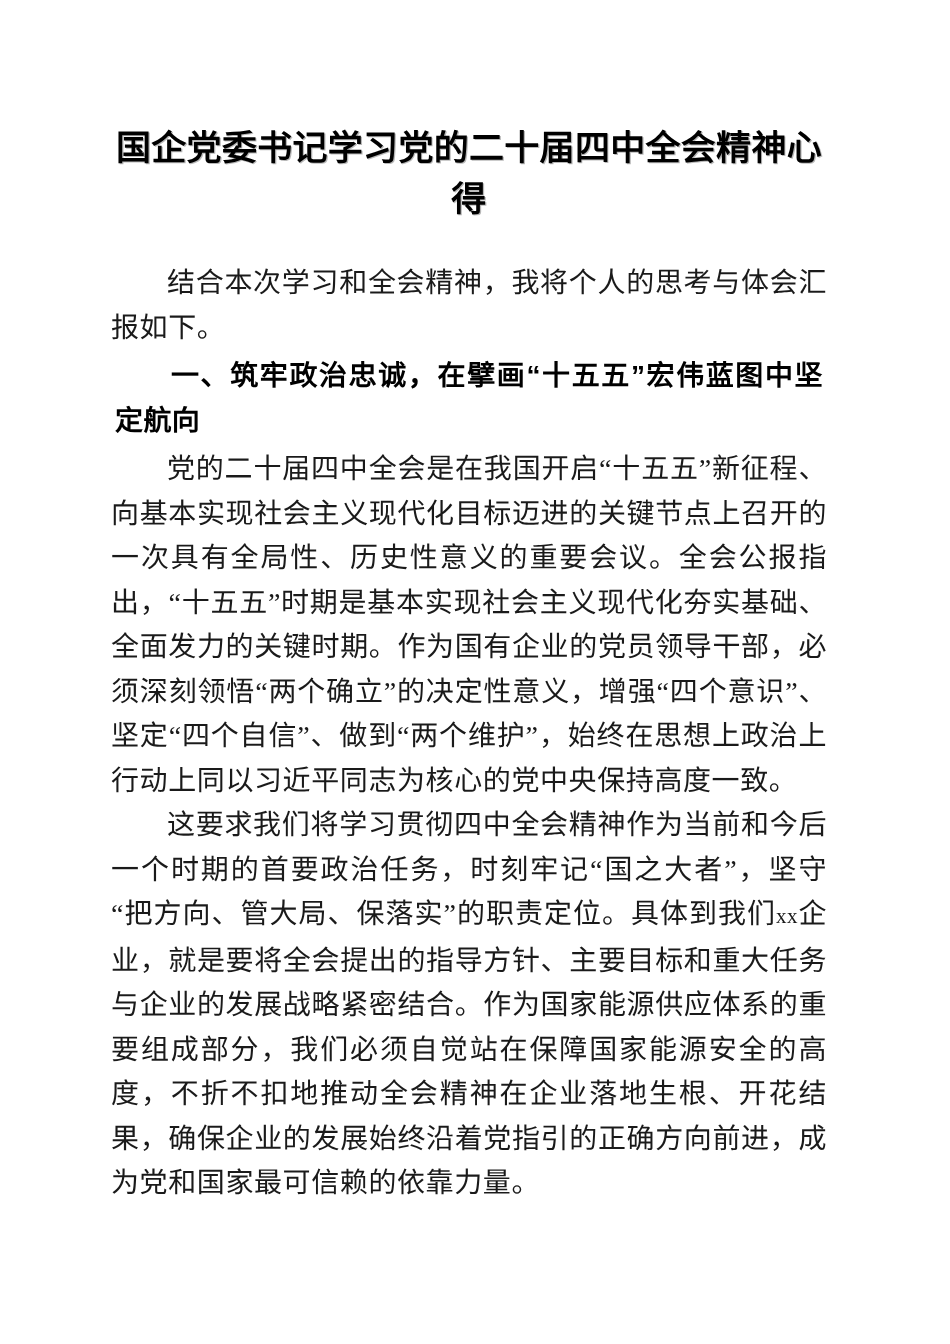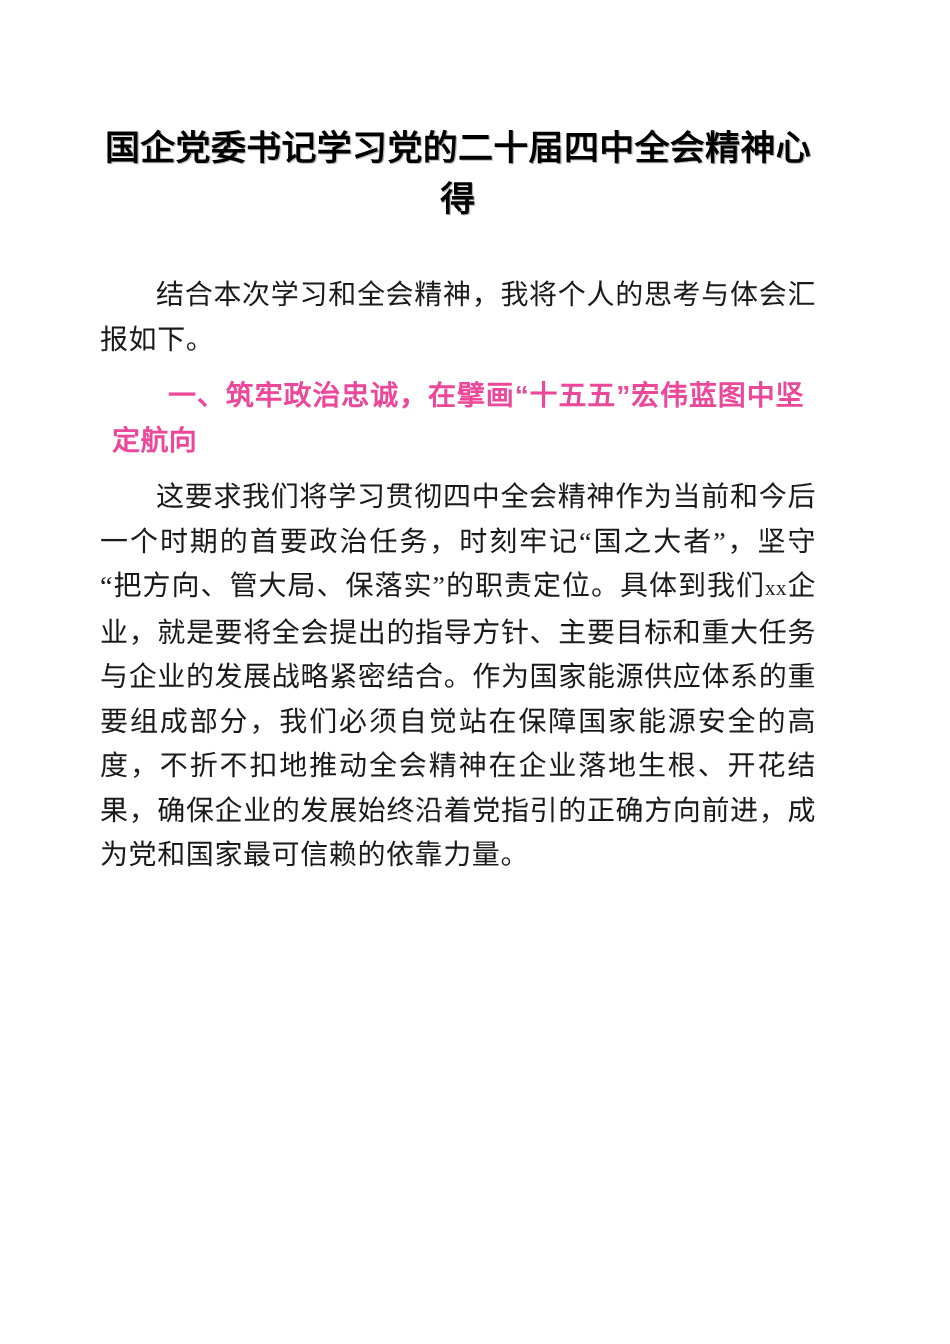--- a/index.html
+++ b/index.html
@@ -22,21 +22,21 @@
     position: relative;
     width: 950px;
     height: 1344px;
     background: #ffffff;
     box-sizing: border-box;
     padding: 0;
   }
 
   .page-body {
     position: absolute;
-    left: 100px;
+    left: 111px;
     top: 0;
     width: 716px;
   }
 
   
   .doc-title {
     margin: 0;
     padding-top: 122px;
     font-family: "DejaVu Serif", "Liberation Serif", serif;
     font-size: 35px;
@@ -55,52 +55,53 @@
     font-size: 28px;
     line-height: 44.5px;
     text-align: justify;
     text-justify: inter-ideograph;
     text-indent: 2em;
     letter-spacing: 0.6px;
     color: #1a1a1a;
   }
 
   .para.first-para {
-    margin-top: 49px;
+    margin-top: 37px;
   }
 
   
   .section-heading {
-    margin: 12px;
+    margin: 4px;
     font-family: "Liberation Sans", "DejaVu Sans", sans-serif;
     font-size: 28px;
     font-weight: 700;
     line-height: 44.5px;
     text-align: justify;
     text-justify: inter-ideograph;
     text-indent: 2em;
     letter-spacing: 0.4px;
-    color: #ec4899;
+    color: #000000;
   }
 
   .latin {
     font-family: "Liberation Serif", "DejaVu Serif", serif;
     font-size: 21px;
     letter-spacing: 0.5px;
   }
 </style>
 </head>
 <body>
 
 <div class="page">
   <div class="page-body">
 
     <h1 class="doc-title">国企党委书记学习党的二十届四中全会精神心得</h1>
 
     <p class="para first-para">结合本次学习和全会精神，我将个人的思考与体会汇报如下。</p>
 
     <h2 class="section-heading">一、筑牢政治忠诚，在擘画“十五五”宏伟蓝图中坚定航向</h2>
 
+    <p class="para">党的二十届四中全会是在我国开启“十五五”新征程、向基本实现社会主义现代化目标迈进的关键节点上召开的一次具有全局性、历史性意义的重要会议。全会公报指出，“十五五”时期是基本实现社会主义现代化夯实基础、全面发力的关键时期。作为国有企业的党员领导干部，必须深刻领悟“两个确立”的决定性意义，增强“四个意识”、坚定“四个自信”、做到“两个维护”，始终在思想上政治上行动上同以习近平同志为核心的党中央保持高度一致。</p>
 
     <p class="para">这要求我们将学习贯彻四中全会精神作为当前和今后一个时期的首要政治任务，时刻牢记“国之大者”，坚守“把方向、管大局、保落实”的职责定位。具体到我们<span class="latin">xx</span>企业，就是要将全会提出的指导方针、主要目标和重大任务与企业的发展战略紧密结合。作为国家能源供应体系的重要组成部分，我们必须自觉站在保障国家能源安全的高度，不折不扣地推动全会精神在企业落地生根、开花结果，确保企业的发展始终沿着党指引的正确方向前进，成为党和国家最可信赖的依靠力量。</p>
 
   </div>
 </div>
 
 </body></html>

